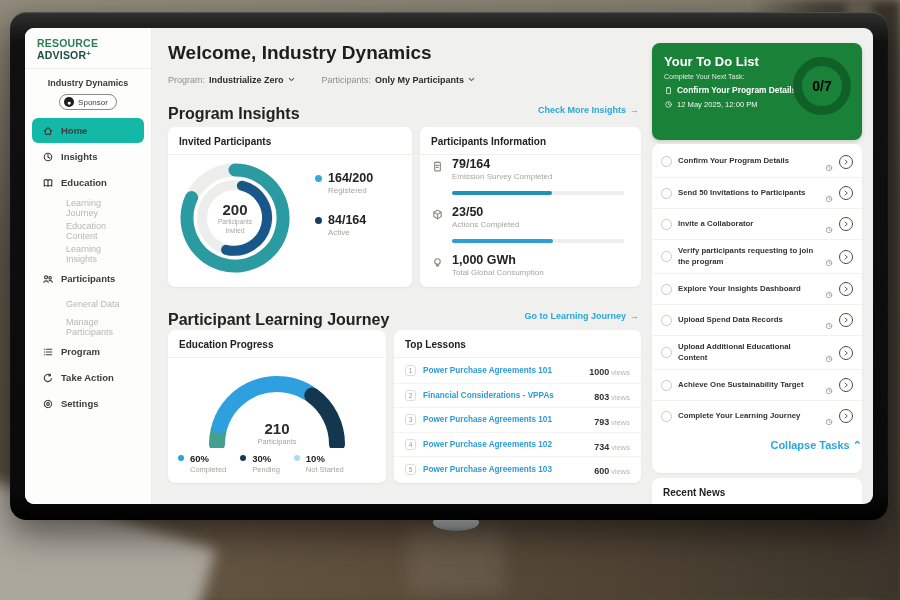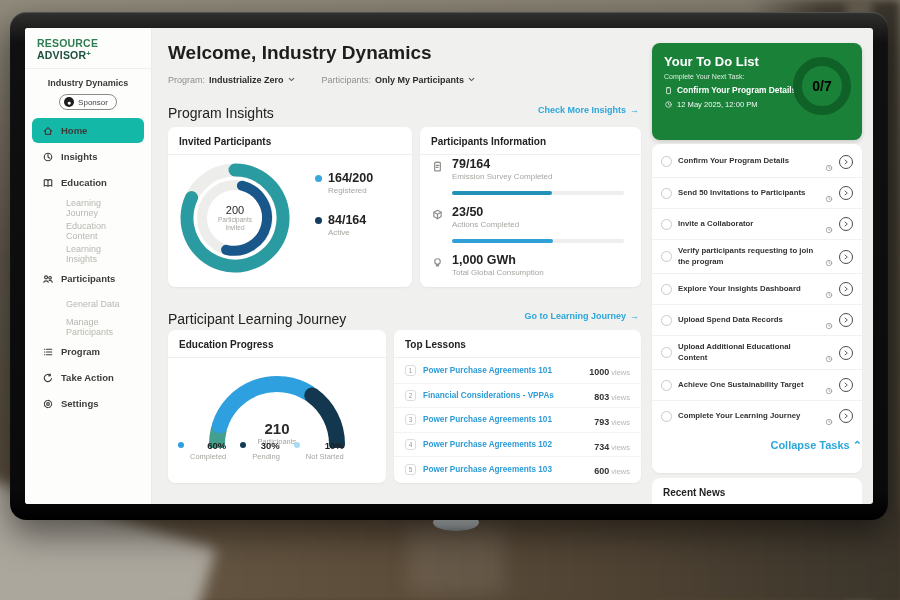--- a/index.html
+++ b/index.html
@@ -21,21 +21,21 @@
   .stand { position:absolute; left:433px; top:514px; width:46px; height:17px; border-radius:50%;
     background:linear-gradient(180deg,#eef1f2,#aab0b2 70%,#7e8486); z-index:1; }
   .stand-reflect { position:absolute; left:408px; top:524px; width:96px; height:70px;
     background:rgba(225,225,220,.10); filter:blur(9px); z-index:1; }
 
   
   .monitor { position:absolute; left:10px; top:12px; width:878px; height:508px; z-index:2;
     background:linear-gradient(180deg,#30302f 0%,#101010 6%,#0a0a0a 94%,#000 100%);
     border-radius:16px; box-shadow:0 14px 34px rgba(0,0,0,.5), inset 0 1px 1px rgba(255,255,255,.18); }
   .screen { position:absolute; left:15px; top:16px; width:848px; height:476px; background:#f0f0ee;
-    border-radius:3px; overflow:hidden; color:#2b2b2b; }
+    border-radius:9px; overflow:hidden; color:#2b2b2b; }
 
   
   .sidebar { position:absolute; left:0; top:0; width:127px; height:100%; background:#fdfdfb; border-right:1px solid #ebebe8; }
   .logo { padding:9px 0 7px 12px; font-size:10.5px; font-weight:700; letter-spacing:.2px; border-bottom:1px solid #efefec; }
   .logo .l1 { color:#2e7d52; } .logo .l2 { color:#1c4f41; } .logo .plus { color:#2e7d52; font-size:8px; vertical-align:top; }
   .org { text-align:center; font-size:9px; font-weight:700; color:#3a3a3a; margin-top:9px; }
   .sponsor { display:flex; align-items:center; gap:4px; width:fit-content; margin:6px auto 4px;
     border:1px solid #8a8a86; border-radius:10px; padding:2px 8px 2px 4px; font-size:8px; color:#444; background:#fff; }
   .sponsor .dot { width:10px; height:10px; border-radius:50%; background:#1d1d1d; color:#fff; font-size:7px;
     display:flex; align-items:center; justify-content:center; }
@@ -48,54 +48,54 @@
   .ic { display:inline-flex; width:12px; height:12px; flex:0 0 auto; }
   .ic svg { width:100%; height:100%; stroke:currentColor; fill:none; stroke-width:1.5; stroke-linecap:round; stroke-linejoin:round; }
 
   
   .main { position:absolute; left:127px; top:0; width:496px; height:100%; }
   .welcome { position:absolute; left:16px; top:14px; font-size:19px; font-weight:700; color:#1e1e1e; }
   .filters { position:absolute; left:16px; top:47px; display:flex; gap:26px; font-size:9px; align-items:center; }
   .f-label { color:#8f8f8a; } .f-value { font-weight:700; color:#2b2b2b; margin-left:4px; }
   .chev { display:inline-flex; width:9px; height:9px; margin-left:3px; vertical-align:-1px; }
   .chev svg { width:100%; height:100%; stroke:#555; fill:none; stroke-width:1.8; stroke-linecap:round; }
-  .section-title { font-size:14px; font-weight:400; color:#222;text-align:center; }
+  .section-title { font-size:16px; font-weight:700; color:#222;text-align:center; }
   .link { font-size:9px; font-weight:700; color:#2ba7dc; cursor:pointer; }
   .arrow { color:#2ba7dc; font-weight:700; margin-left:4px; }
   .sec1 { position:absolute; left:16px; top:77px; } .sec1-link { position:absolute; right:9px; top:77px; }
   .sec2 { position:absolute; left:16px; top:283px; } .sec2-link { position:absolute; right:9px; top:283px; }
 
   .card { position:absolute; background:#fff; border-radius:7px; box-shadow:0 1px 2px rgba(0,0,0,.05); }
   .card-title { font-size:10px; font-weight:700; padding:9px 11px 7px; border-bottom:1px solid #efefec; color:#222; }
 
   .card-invited { left:16px; top:99px; width:244px; height:160px; }
   .donut-wrap { position:absolute; left:8px; top:32px; width:118px; height:118px; }
   .donut-center { position:absolute; inset:0; display:flex; flex-direction:column; align-items:center; justify-content:center; text-align:center; }
-  .donut-center .v { font-size:11px; font-weight:400; }
+  .donut-center .v { font-size:15px; font-weight:700; }
   .donut-center .l { font-size:6.5px; color:#a5a5a0; width:52px; line-height:1.3; }
   .inv-legend { position:absolute; left:147px; top:44px; display:flex; flex-direction:column; gap:18px; }
   .leg-item { display:flex; gap:6px; }
   .leg-dot { width:7px; height:7px; border-radius:50%; margin-top:4px; flex:0 0 auto; }
   .leg-v { font-size:12.5px; font-weight:700; color:#222; }
   .leg-l { font-size:8px; color:#a5a5a0; margin-top:1px; }
 
   .card-pinfo { left:268px; top:99px; width:221px; height:160px; }
   .stat { position:absolute; left:11px; display:flex; gap:8px; width:198px; }
   .stat .ic { width:13px; height:13px; color:#8f8f8a; margin-top:3px; }
   .stat-v { font-size:12.5px; font-weight:700; color:#222; }
   .stat-l { font-size:8px; color:#a5a5a0; margin-top:1px; }
   .track { position:absolute; left:32px; height:4px; width:172px; border-radius:2px; background:#eeeeec; }
   .fill { height:100%; border-radius:2px; }
 
   .card-edu { left:16px; top:302px; width:218px; height:153px; }
   .gauge-wrap { position:absolute; left:24px; top:26px; width:170px; height:92px; }
   .gauge-center { position:absolute; left:0; right:0; bottom:2px; text-align:center; }
   .gauge-center .v { font-size:15px; font-weight:700; }
   .gauge-center .l { font-size:7.5px; color:#a5a5a0; }
-  .edu-legend { position:absolute; left:10px; right:6px; bottom:22px; display:flex; gap:14px;text-align:right; }
+  .edu-legend { position:absolute; left:10px; right:6px; bottom:9px; display:flex; gap:14px; }
   .edu-legend .leg-v { font-size:9.5px; } .edu-legend .leg-l { font-size:7.5px; }
   .edu-legend .leg-dot { width:6px; height:6px; margin-top:2px; }
 
   .card-lessons { left:242px; top:302px; width:247px; height:153px; }
   .lesson-row { display:flex; align-items:center; gap:7px; height:24.6px; padding:0 11px; cursor:pointer; }
   .lesson-row + .lesson-row { border-top:1px solid #f3f3f0; }
   .rank { width:11px; height:11px; border:1px solid #ddddd8; border-radius:3px; font-size:6.5px; color:#999;
     display:flex; align-items:center; justify-content:center; flex:0 0 auto; }
   .lesson-t { flex:1; font-size:8.2px; font-weight:700; color:#2d9bd6; white-space:nowrap; overflow:hidden; }
   .views-n { font-size:9px; font-weight:700; color:#333; }

